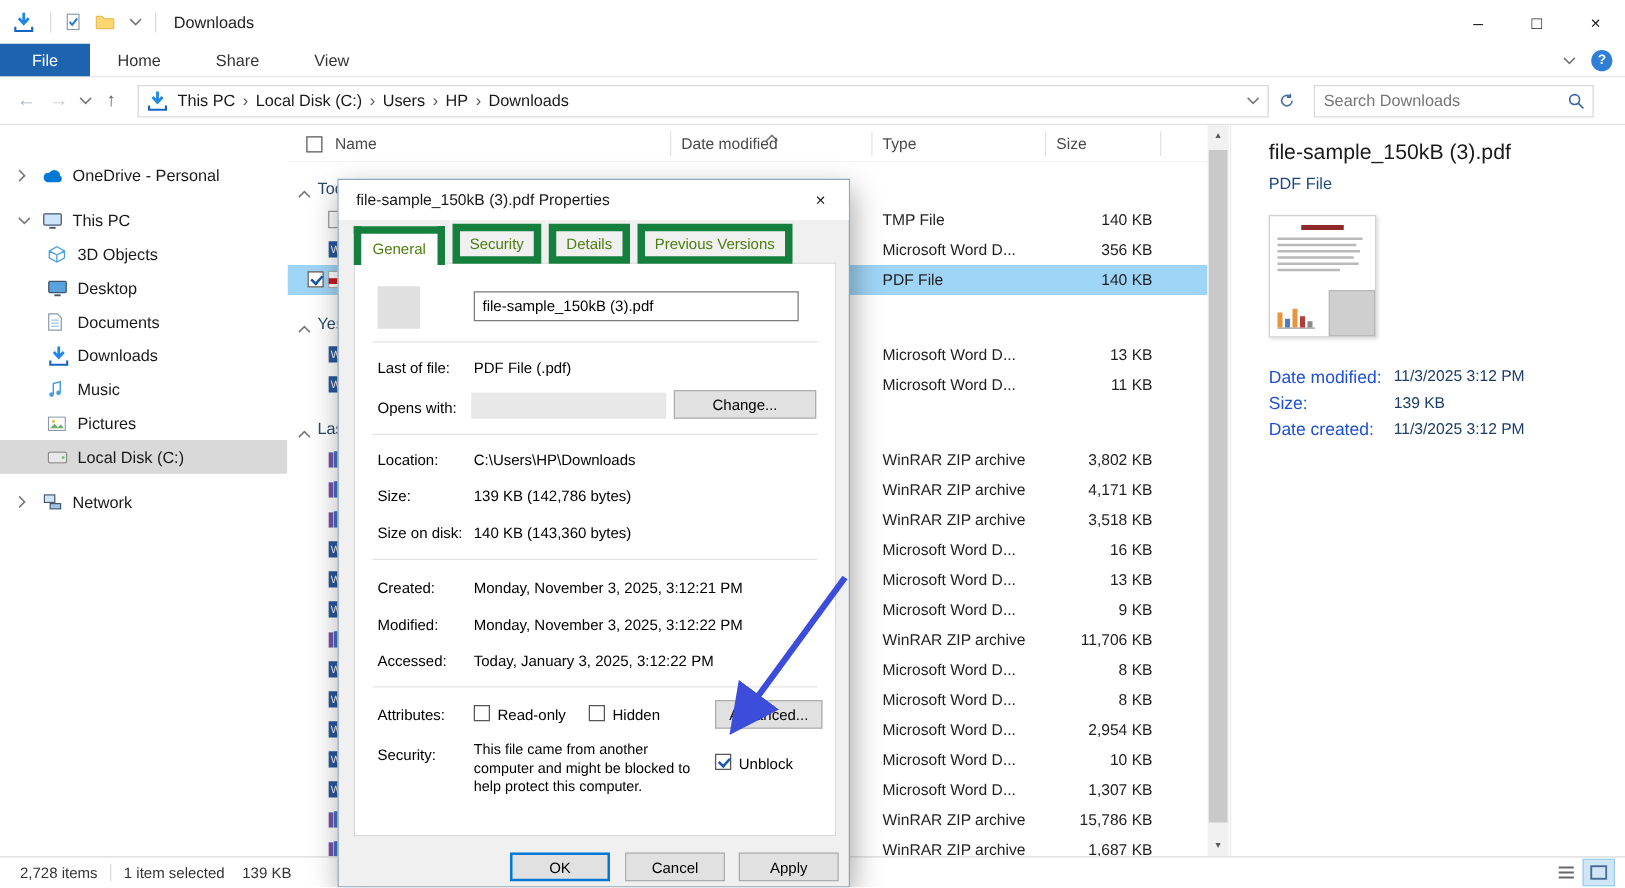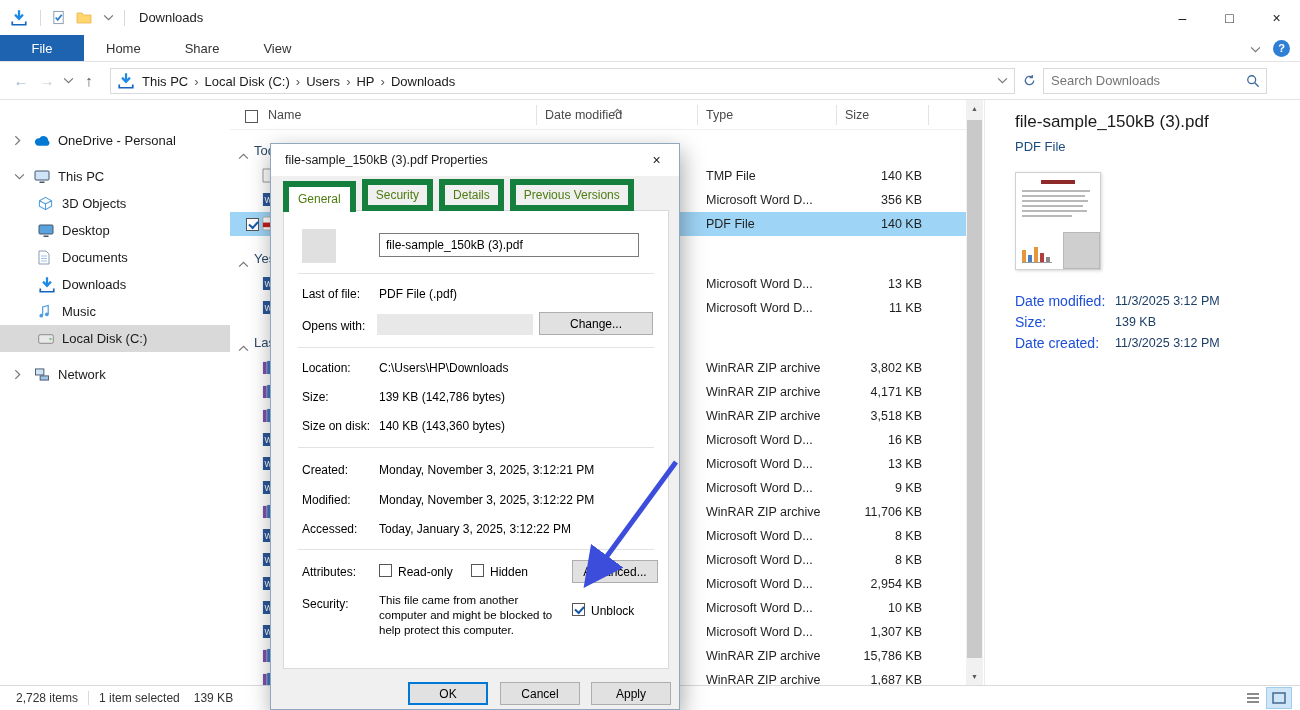--- a/index.html
+++ b/index.html
@@ -11,39 +11,39 @@
 .titlebar{position:absolute;left:0;top:0;width:100%;height:35px;display:flex;align-items:center;padding-left:8px;background:#fff}
 .ticon{display:inline-flex;align-items:center;justify-content:center;width:22px;height:22px;margin-right:4px}
 .qsep{width:1px;height:16px;background:#d9d9d9;margin:0 6px}
 .qat-chev{display:inline-flex;align-items:center;margin:0 4px}
 .tb-title{font-size:13px;color:#222;margin-left:8px}
 .win-controls{margin-left:auto;display:flex;height:35px}
 .win-controls span{width:47px;height:35px;display:flex;align-items:center;justify-content:center;font-size:14px;color:#222}
 
 
 .ribbon{position:absolute;left:0;top:35px;width:100%;height:27px;display:flex;align-items:stretch;background:#fff;border-bottom:1px solid #e2e2e2}
-.file-tab{width:84px;display:flex;align-items:center;justify-content:center;background:var(--file-tab-blue,#1e63b0);color:#fff;font-size:13px}
+.file-tab{width:72px;display:flex;align-items:center;justify-content:center;background:var(--file-tab-blue,#1e63b0);color:#fff;font-size:13px}
 .rtab{display:flex;align-items:center;padding:0 22px;font-size:13px;color:#333}
 .ribbon-right{margin-left:auto;display:flex;align-items:center;padding-right:10px;gap:12px}
 .help-btn{width:17px;height:17px;border-radius:50%;background:#2f7fd6;color:#fff;font-size:11px;font-weight:bold;display:flex;align-items:center;justify-content:center}
 
 
 .addressbar{position:absolute;left:0;top:62px;width:100%;height:38px;background:#fff;border-bottom:1px solid #e3e3e3;display:flex;align-items:center}
 .nav-btn{width:26px;display:flex;align-items:center;justify-content:center;font-size:15px}
 .nav-back{color:#9fb0c0;margin-left:8px}
 .nav-fwd{color:#c3c9cf}
 .nav-chev{width:16px}
 .nav-up{color:#55616d;margin-right:8px}
 .addr-box{height:26px;width:905px;border:1px solid #d9d9d9;display:flex;align-items:center;padding:7px 6px;background:#fff}
 .addr-box .crumb{font-size:13px;color:#1a1a1a;padding:0 4px}
 .addr-box .crumb-sep{font-size:13px;color:#555;padding:0 2px}
 .addr-icon{display:inline-flex;margin-right:3px}
 .addr-chev{margin-left:auto;display:inline-flex}
 .refresh-btn{width:28px;display:flex;align-items:center;justify-content:center}
-.search-box{position:relative;margin-left:0}
+.search-box{position:relative;margin-left:8px}
 .search-box input{width:224px;height:26px;border:1px solid #d9d9d9;font-family:"Liberation Sans",sans-serif;font-size:13px;padding:0 26px 0 7px;color:#333}
 .search-box input::placeholder{color:#757575}
 .search-icon{position:absolute;right:7px;top:6px}
 
 
 .sidebar{position:absolute;left:0;top:100px;width:230px;height:585px;background:#fff;padding-top:18px;overflow:hidden}
 .side-item{display:flex;align-items:center;height:27px;padding-left:14px}
 .side-item.gap{margin-top:9px}
 .side-item.sel{background:var(--sidebar-selected,#d9d9d9)}
 .side-chev{width:18px;display:inline-flex;align-items:center}
@@ -286,20 +286,31 @@
         <span class="side-chev"></span>
         <span class="side-icon">
           <svg width="13" height="15" viewBox="0 0 14 16">
             <path d="M5 12.5 V3 l6 -1.5 V11" fill="none" stroke="#4a9de0" stroke-width="1.3"></path>
             <circle cx="3.5" cy="12.5" r="2" fill="#4a9de0"></circle>
             <circle cx="9.5" cy="11" r="2" fill="#4a9de0"></circle>
           </svg>
         </span>
         <span class="side-label">Music</span>
       </div>
+      <div class="side-item child">
+        <span class="side-chev"></span>
+        <span class="side-icon">
+          <svg width="15" height="12" viewBox="0 0 16 13">
+            <rect x="0.7" y="0.7" width="14.6" height="11.6" fill="#fff" stroke="#8a9bb0"></rect>
+            <circle cx="5" cy="4.5" r="1.4" fill="#f0c04a"></circle>
+            <path d="M2 10.5 L6 6.5 l3 3 2.5 -2.5 2.5 3.5 z" fill="#6fae6f"></path>
+          </svg>
+        </span>
+        <span class="side-label">Pictures</span>
+      </div>
       <div class="side-item sel child">
         <span class="side-chev"></span>
         <span class="side-icon">
           <svg width="16" height="10" viewBox="0 0 16 10">
             <rect x="0.7" y="0.7" width="14.6" height="8.6" rx="1.5" fill="#e8e8e8" stroke="#8a8a8a"></rect>
             <circle cx="12.5" cy="5" r="1.2" fill="#7fbf7f"></circle>
           </svg>
         </span>
         <span class="side-label">Local Disk (C:)</span>
       </div>

